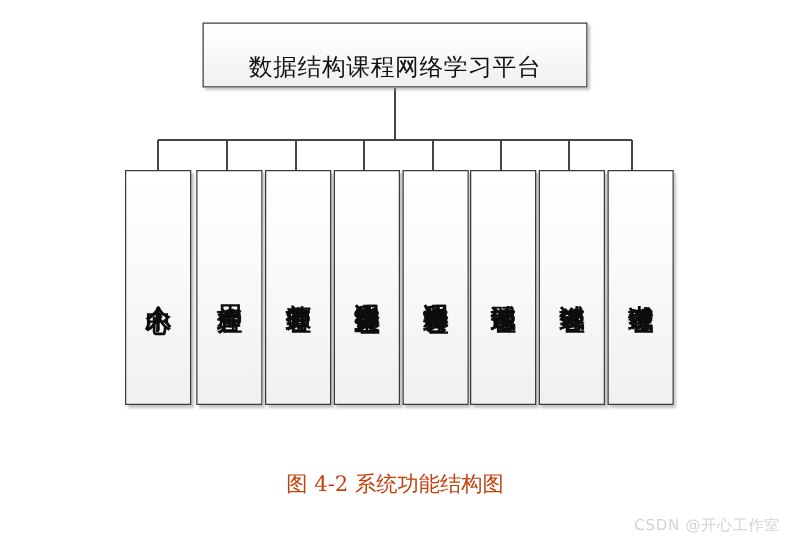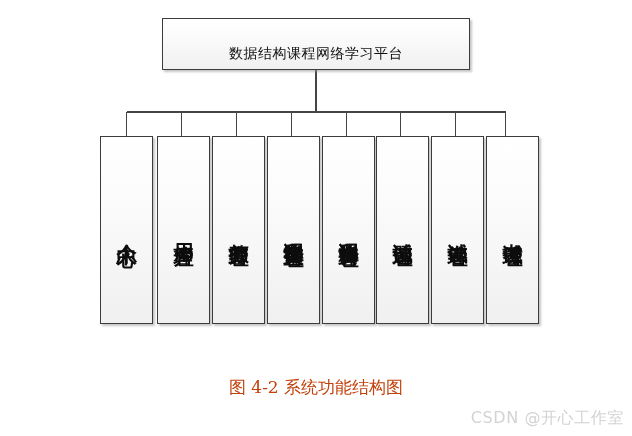--- a/index.html
+++ b/index.html
@@ -42,21 +42,21 @@
   #root-node {
     left: 162px;
     top: 18px;
     width: 308px;
     height: 52px;
     display: flex;
     align-items: center;
     justify-content: center;
   }
   #root-node .node-label {
-    font-size: 14px;
+    font-size: 19px;
     color: #111111;
     letter-spacing: 0.5px;
     white-space: nowrap;
     font-family: "DejaVu Sans", "Liberation Sans", sans-serif;
     margin-top: 20px;
   }
   
   .leaf-node {
     top: 136px;
     width: 53px;
@@ -84,21 +84,21 @@
     text-align: center;
     font-size: 17px;
     color: #c2410c;
     font-family: "DejaVu Serif", "Liberation Serif", serif;
   }
   
   #watermark {
     position: absolute;
     right: 8px;
     bottom: 7px;
-    font-size: 16px;
+    font-size: 12px;
     color: #d3d3d3;
     letter-spacing: 0.6px;
     font-family: "DejaVu Sans", "Liberation Sans", sans-serif;
     user-select: none;
   }
 </style>
 </head>
 <body>
 
 <div id="figure-root">

